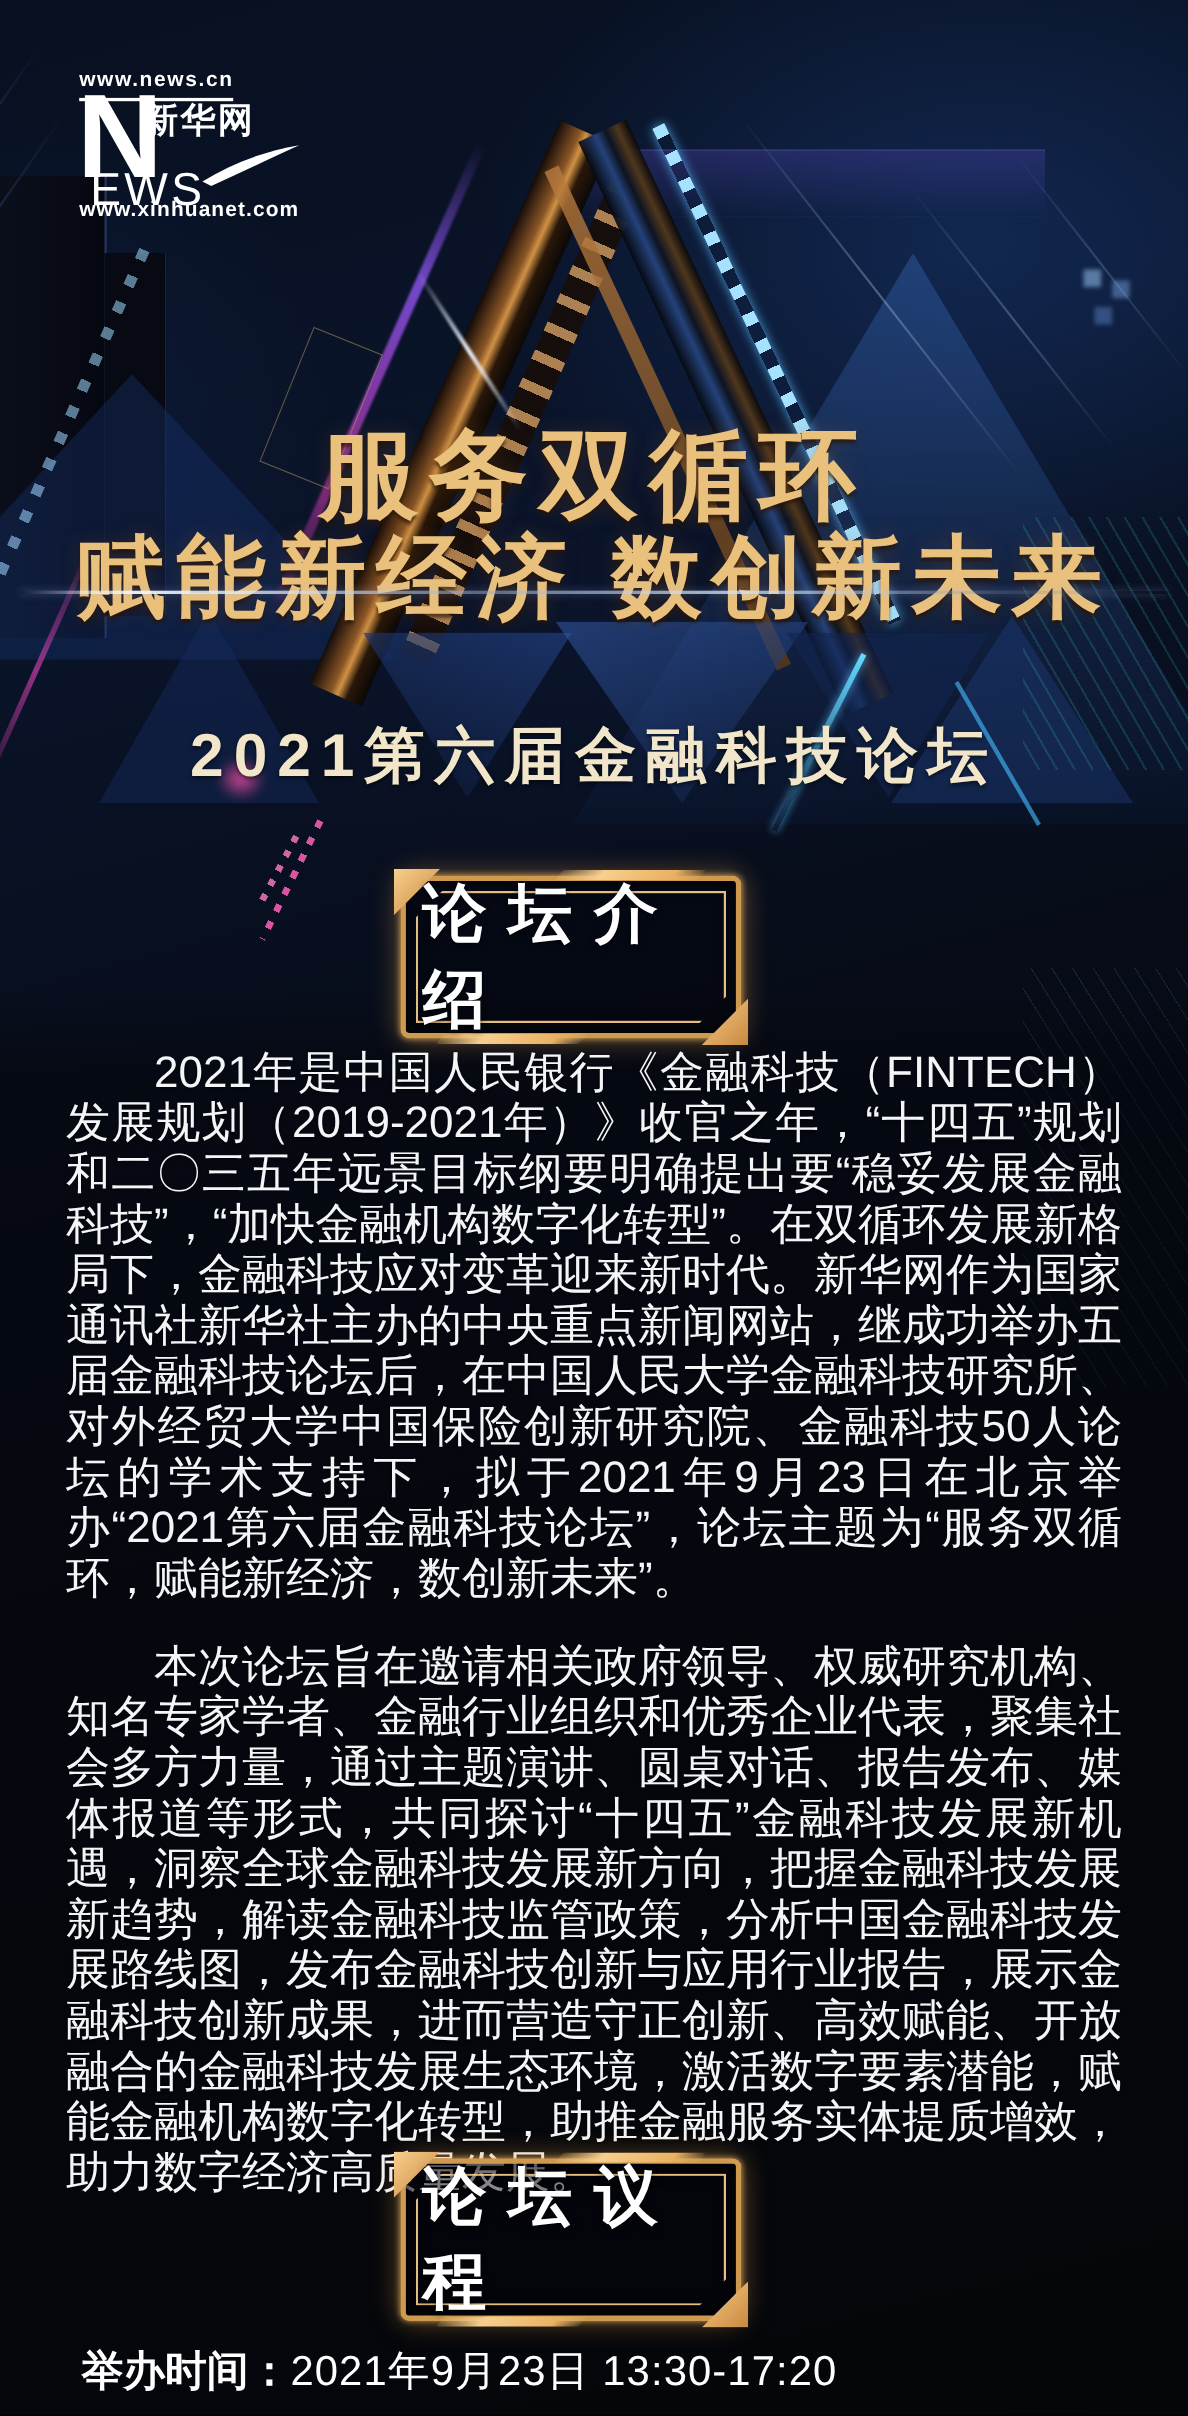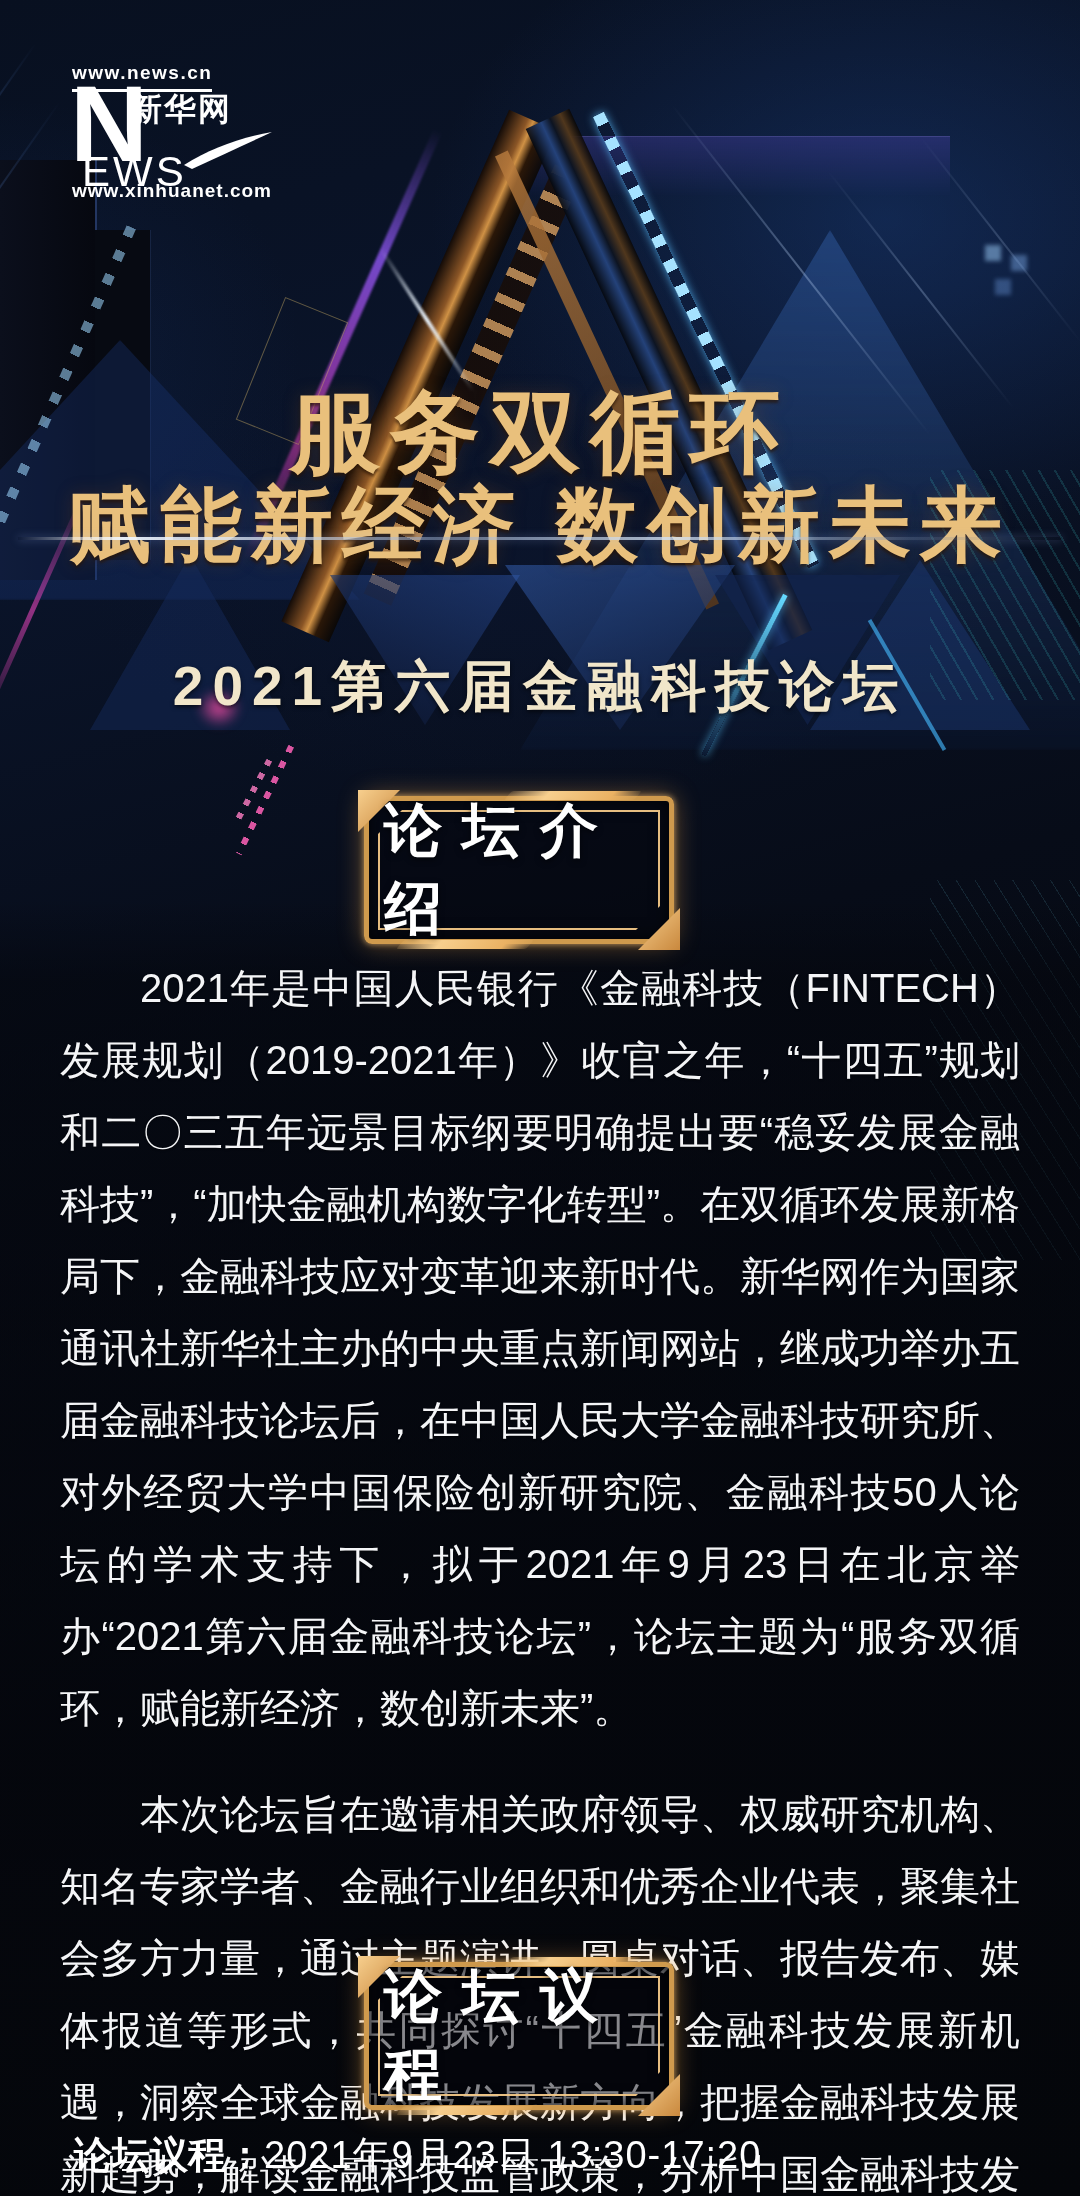--- a/index.html
+++ b/index.html
@@ -105,21 +105,21 @@
     background:linear-gradient(90deg,rgba(247,199,125,.15),#f7cf8e 30%,#eab163 80%,rgba(247,199,125,.1));}
   .badge-slash.top{top:-5px;right:36px;}
   .badge-slash.bottom{bottom:-5px;left:36px;}
   .badge-label{position:absolute;inset:0;display:flex;align-items:center;justify-content:center;
     font-size:58px;font-weight:800;color:#fff;letter-spacing:20px;padding-left:20px;
     text-shadow:0 2px 6px rgba(0,0,0,.6);}
   .badge-intro{top:796px;}
   .badge-agenda{top:1962px;}
   
   .intro-text{position:absolute;top:952px;left:60px;width:960px;}
-  .intro-text p{margin:0;font-size:40px;line-height:72px;text-align:justify;text-indent:2em;
+  .intro-text p{margin:0;font-size:40px;line-height:46px;text-align:justify;text-indent:2em;
     color:#f4f5f7;font-weight:500;text-shadow:0 1px 2px rgba(0,0,0,.5);}
   .intro-text p + p{margin-top:34px;}
   .footer-time{position:absolute;top:2130px;left:74px;font-size:38px;color:#fff;white-space:nowrap;}
   .footer-label{font-weight:800;}
   .footer-value{font-weight:500;letter-spacing:1px;}
 </style>
 </head>
 <body>
 
 <div class="poster">
@@ -201,17 +201,17 @@
       <div class="badge-frame-outer"></div>
       <div class="badge-frame-inner"></div>
       <div class="badge-corner tl"></div>
       <div class="badge-corner br"></div>
       <div class="badge-slash top"></div>
       <div class="badge-slash bottom"></div>
       <div class="badge-label">论坛议程</div>
     </div>
 
     <div class="footer-time">
-      <span class="footer-label">论坛议程：</span><span class="footer-value">2021年9月23日 13:30-17:20</span>
+      <span class="footer-label">举办时间：</span><span class="footer-value">2021年9月23日 13:30-17:20</span>
     </div>
 
   </div>
 </div>
 
 </body></html>

